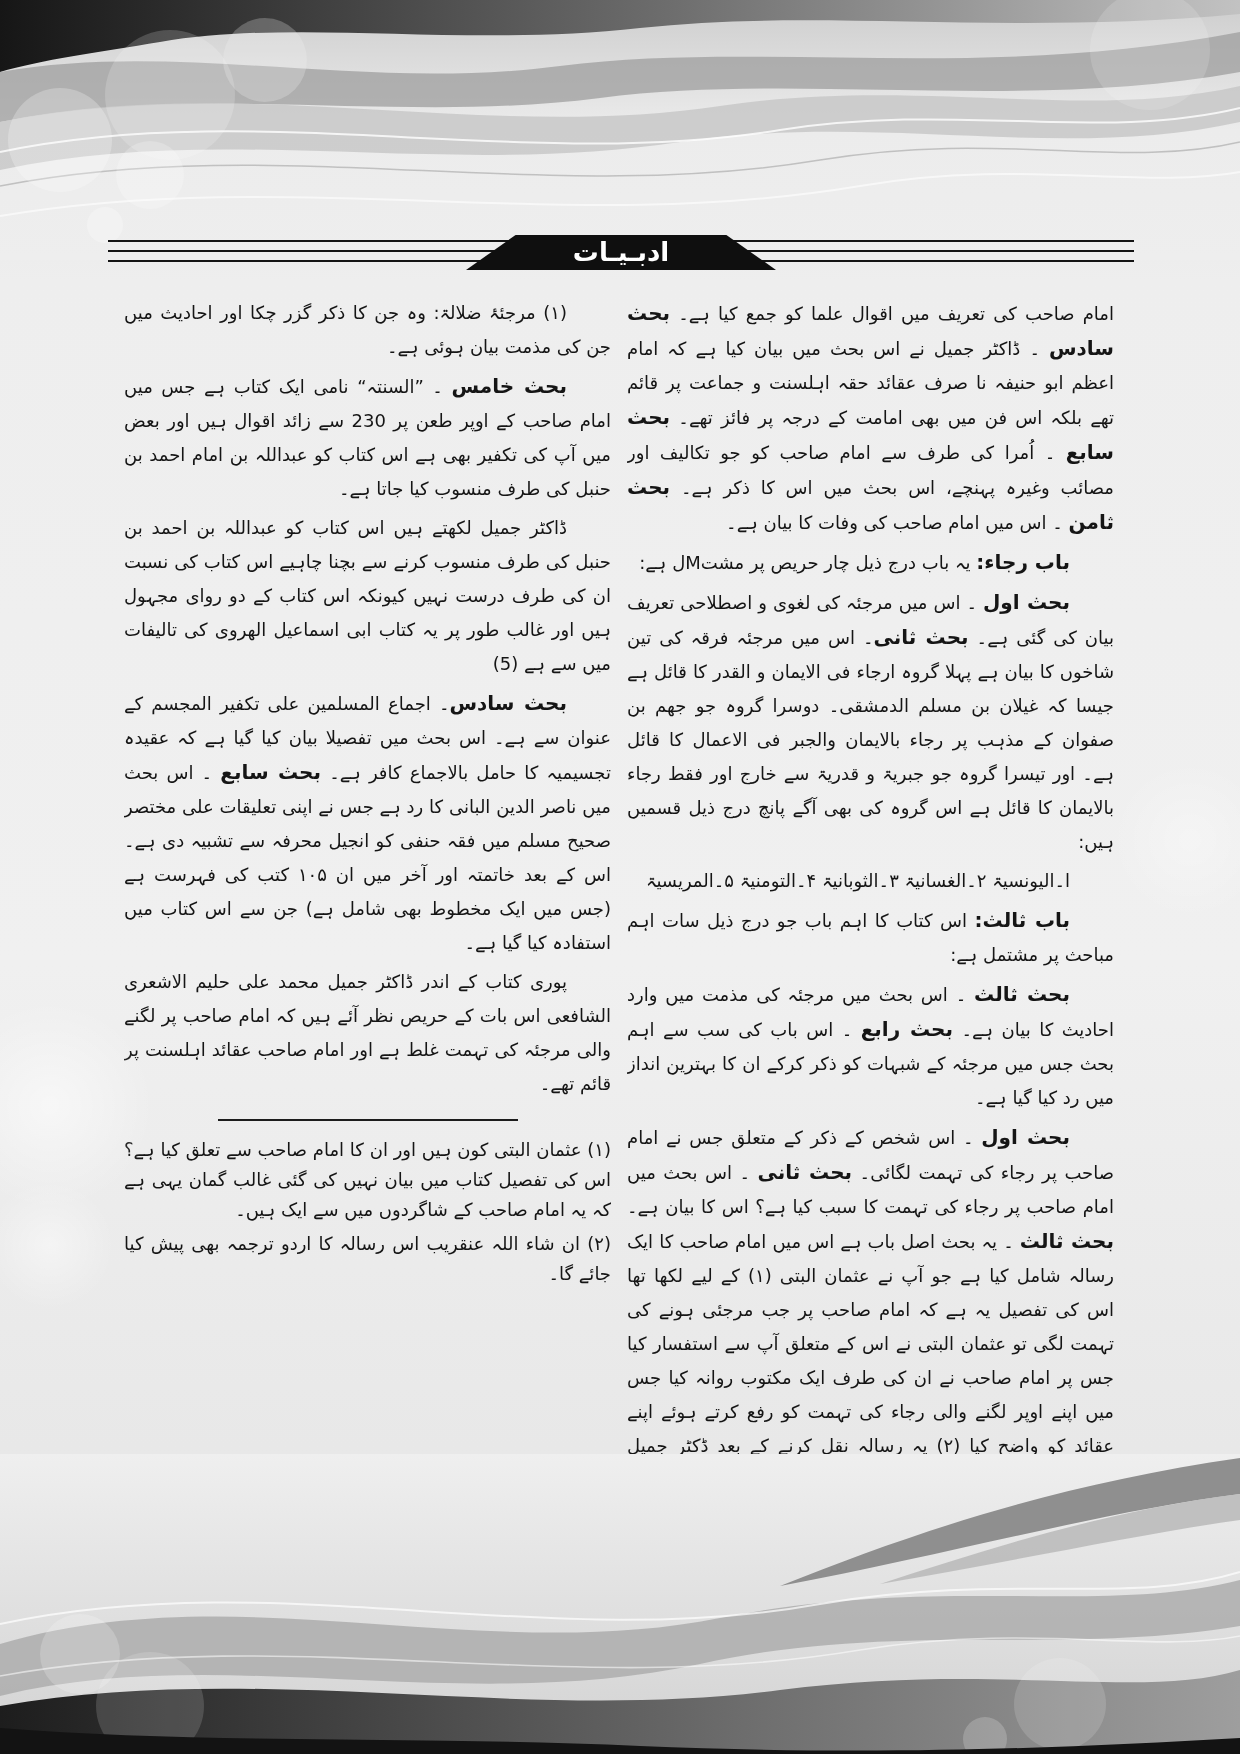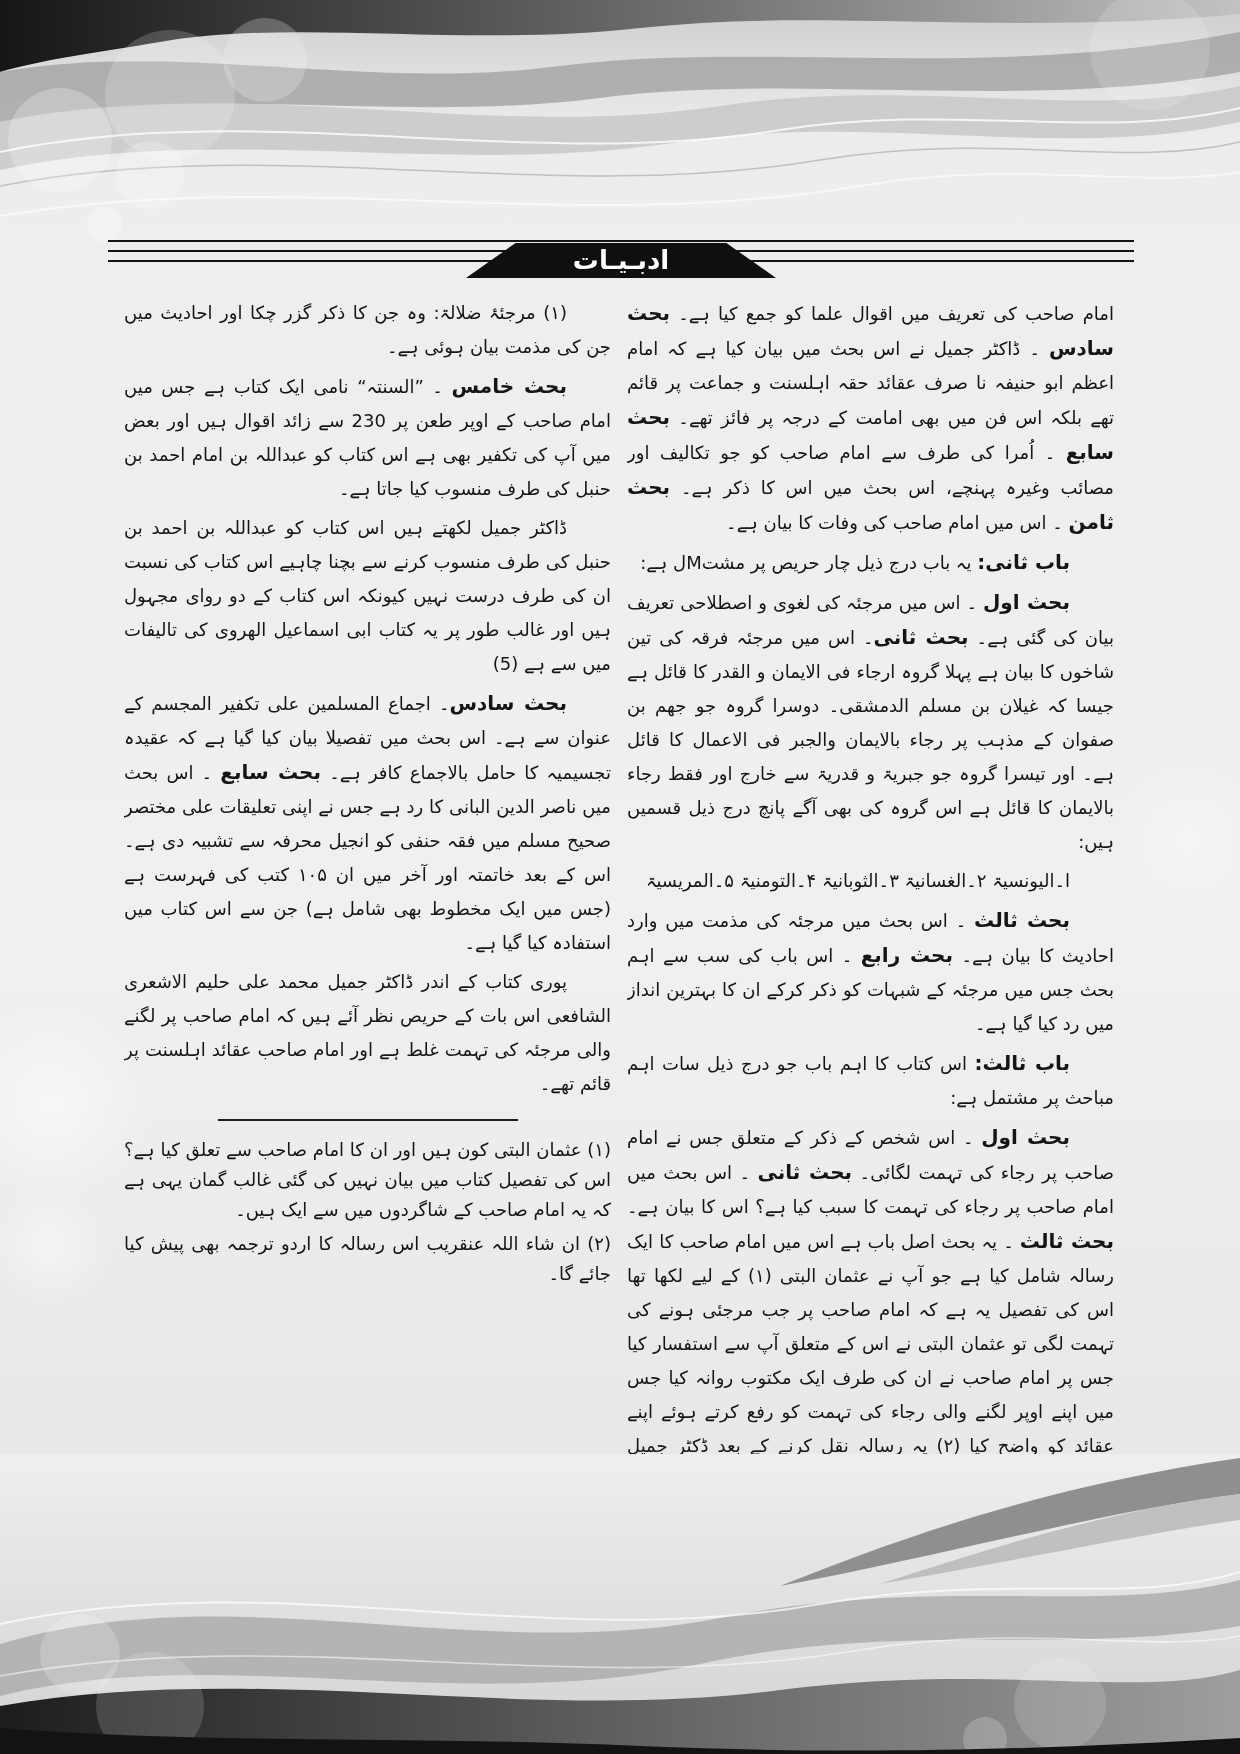--- a/index.html
+++ b/index.html
@@ -24,21 +24,21 @@
   .bokeh3{right:-30px;top:760px;width:160px;height:160px;
     background:radial-gradient(circle,rgba(255,255,255,.35),rgba(255,255,255,0) 70%);}
 
   
   .banner{position:absolute;top:231px;left:108px;right:106px;height:44px;}
   .banner .bline{position:absolute;left:0;right:0;height:2px;background:#141414;}
   .bline.l1{top:9px;}
   .bline.l2{top:19px;}
   .bline.l3{top:29px;}
   .banner-shape{
-    position:absolute;left:50%;top:12px;transform:translateX(-50%);
+    position:absolute;left:50%;top:4px;transform:translateX(-50%);
     width:310px;height:35px;
     background:#0f0f0f;
     clip-path:polygon(16% 0,84% 0,100% 100%,0 100%);
     display:flex;align-items:center;justify-content:center;
   }
   .banner-title{
     color:#ffffff;font-size:26px;font-weight:bold;line-height:35px;
     font-family:"DejaVu Sans",sans-serif;
   }
 
@@ -121,25 +121,25 @@
     <div class="bline l2"></div>
     <div class="bline l3"></div>
     <div class="banner-shape">
       <span class="banner-title">ادبـیـات</span>
     </div>
   </div>
 
   <div class="content">
     <div class="col" id="col-right" lang="ur">
         <p class="para"><span>امام صاحب کی تعریف میں اقوال علما کو جمع کیا ہے۔ </span><span class="b">بحث سادس</span><span> ۔ ڈاکٹر جمیل نے اس بحث میں بیان کیا ہے کہ امام اعظم ابو حنیفہ نا صرف عقائد حقہ اہلسنت و جماعت پر قائم تھے بلکہ اس فن میں بھی امامت کے درجہ پر فائز تھے۔ </span><span class="b">بحث سابع</span><span> ۔ اُمرا کی طرف سے امام صاحب کو جو تکالیف اور مصائب وغیرہ پہنچے، اس بحث میں اس کا ذکر ہے۔ </span><span class="b">بحث ثامن</span><span> ۔ اس میں امام صاحب کی وفات کا بیان ہے۔</span></p>
-        <p class="para ind"><span class="b">باب ثانی:</span><span> یہ باب درج ذیل چار حریص پر مشتMل ہے:</span></p>
+        <p class="para ind"><span class="b">باب رجاء:</span><span> یہ باب درج ذیل چار حریص پر مشتMل ہے:</span></p>
         <p class="para ind"><span class="b">بحث اول</span><span> ۔ اس میں مرجئہ کی لغوی و اصطلاحی تعریف بیان کی گئی ہے۔ </span><span class="b">بحث ثانی</span><span>۔ اس میں مرجئہ فرقہ کی تین شاخوں کا بیان ہے پہلا گروہ ارجاء فی الایمان و القدر کا قائل ہے جیسا کہ غیلان بن مسلم الدمشقی۔ دوسرا گروہ جو جھم بن صفوان کے مذہب پر رجاء بالایمان والجبر فی الاعمال کا قائل ہے۔ اور تیسرا گروہ جو جبریۃ و قدریۃ سے خارج اور فقط رجاء بالایمان کا قائل ہے اس گروہ کی بھی آگے پانچ درج ذیل قسمیں ہیں:</span></p>
         <p class="para ind"><span>ا۔الیونسیۃ ۲۔الغسانیۃ ۳۔الثوبانیۃ ۴۔التومنیۃ ۵۔المریسیۃ</span></p>
+        <p class="para ind"><span class="b">باب ثالث:</span><span> اس کتاب کا اہم باب جو درج ذیل سات اہم مباحث پر مشتمل ہے:</span></p>
         <p class="para ind"><span class="b">بحث ثالث</span><span> ۔ اس بحث میں مرجئہ کی مذمت میں وارد احادیث کا بیان ہے۔ </span><span class="b">بحث رابع</span><span> ۔ اس باب کی سب سے اہم بحث جس میں مرجئہ کے شبہات کو ذکر کرکے ان کا بہترین انداز میں رد کیا گیا ہے۔</span></p>
-        <p class="para ind"><span class="b">باب ثالث:</span><span> اس کتاب کا اہم باب جو درج ذیل سات اہم مباحث پر مشتمل ہے:</span></p>
         <p class="para ind"><span class="b">بحث اول</span><span> ۔ اس شخص کے ذکر کے متعلق جس نے امام صاحب پر رجاء کی تہمت لگائی۔ </span><span class="b">بحث ثانی</span><span> ۔ اس بحث میں امام صاحب پر رجاء کی تہمت کا سبب کیا ہے؟ اس کا بیان ہے۔ </span><span class="b">بحث ثالث</span><span> ۔ یہ بحث اصل باب ہے اس میں امام صاحب کا ایک رسالہ شامل کیا ہے جو آپ نے عثمان البتی (۱) کے لیے لکھا تھا اس کی تفصیل یہ ہے کہ امام صاحب پر جب مرجئی ہونے کی تہمت لگی تو عثمان البتی نے اس کے متعلق آپ سے استفسار کیا جس پر امام صاحب نے ان کی طرف ایک مکتوب روانہ کیا جس میں اپنے اوپر لگنے والی رجاء کی تہمت کو رفع کرتے ہوئے اپنے عقائد کو واضح کیا (۲) یہ رسالہ نقل کرنے کے بعد ڈکٹر جمیل لکھتے ہیں:</span></p>
       </div>
     <div class="col" lang="ur">
       <div id="col-left-body">
           <p class="para ind"><span>(۱) مرجئۂ ضلالۃ: وہ جن کا ذکر گزر چکا اور احادیث میں جن کی مذمت بیان ہوئی ہے۔</span></p>
           <p class="para ind"><span class="b">بحث خامس</span><span> ۔ ”السنتہ“ نامی ایک کتاب ہے جس میں امام صاحب کے اوپر طعن پر 230 سے زائد اقوال ہیں اور بعض میں آپ کی تکفیر بھی ہے اس کتاب کو عبداللہ بن امام احمد بن حنبل کی طرف منسوب کیا جاتا ہے۔</span></p>
           <p class="para ind"><span>ڈاکٹر جمیل لکھتے ہیں اس کتاب کو عبداللہ بن احمد بن حنبل کی طرف منسوب کرنے سے بچنا چاہیے اس کتاب کی نسبت ان کی طرف درست نہیں کیونکہ اس کتاب کے دو روای مجہول ہیں اور غالب طور پر یہ کتاب ابی اسماعیل الھروی کی تالیفات میں سے ہے (5)</span></p>
           <p class="para ind"><span class="b">بحث سادس</span><span>۔ اجماع المسلمین علی تکفیر المجسم کے عنوان سے ہے۔ اس بحث میں تفصیلا بیان کیا گیا ہے کہ عقیدہ تجسیمیہ کا حامل بالاجماع کافر ہے۔ </span><span class="b">بحث سابع</span><span> ۔ اس بحث میں ناصر الدین البانی کا رد ہے جس نے اپنی تعلیقات علی مختصر صحیح مسلم میں فقہ حنفی کو انجیل محرفہ سے تشبیہ دی ہے۔ اس کے بعد خاتمتہ اور آخر میں ان ۱۰۵ کتب کی فہرست ہے (جس میں ایک مخطوط بھی شامل ہے) جن سے اس کتاب میں استفادہ کیا گیا ہے۔</span></p>
           <p class="para ind"><span>پوری کتاب کے اندر ڈاکٹر جمیل محمد علی حلیم الاشعری الشافعی اس بات کے حریص نظر آئے ہیں کہ امام صاحب پر لگنے والی مرجئہ کی تہمت غلط ہے اور امام صاحب عقائد اہلسنت پر قائم تھے۔</span></p>
         </div>

